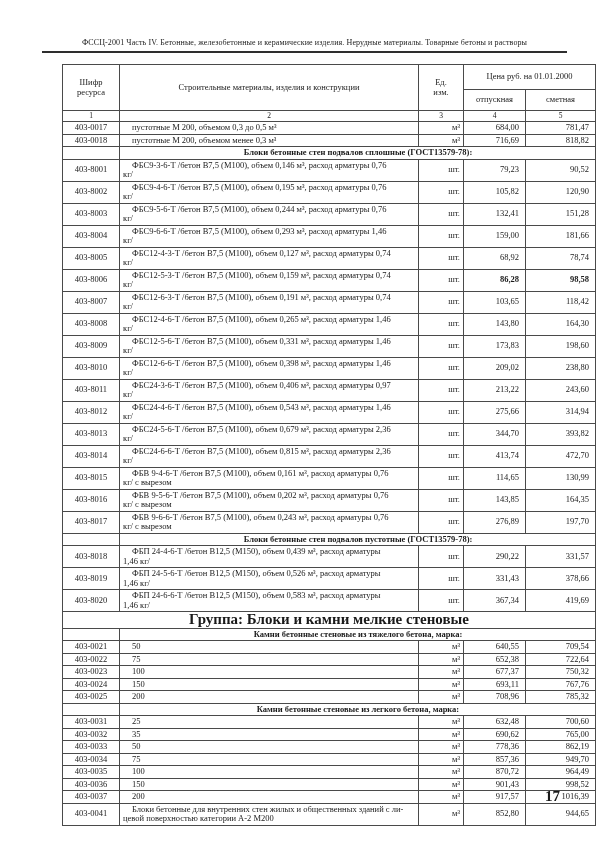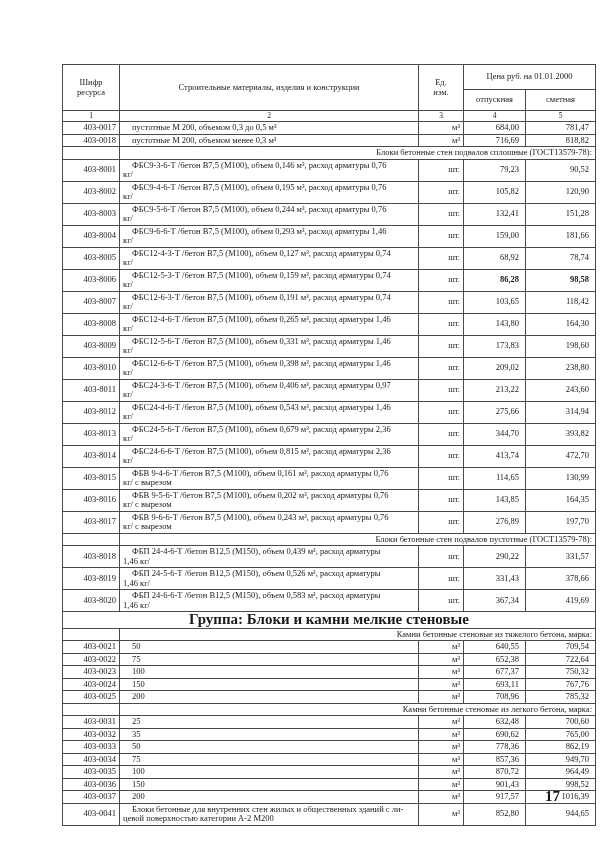--- a/index.html
+++ b/index.html
@@ -41,51 +41,52 @@
   }
   .price-table thead th{ text-align:center; padding:2px 2px; }
   .th-main{ height:20px; }
   .th-sub{ height:16px; }
   .colnum td{
     text-align:center;
     font-size:7.5px;
     padding:0 2px;
     height:10px;
   }
-  td.code{ text-align:right; }
+  td.code{ text-align:center; }
   td.name{
     white-space:pre-line;
     text-indent:9px;
     text-align:left;
   }
   td.unit{ text-align:right; }
   td.price{ text-align:right; padding-right:6px; }
   td.bold{ font-weight:bold; }
   tr.section-row td.section-text{
-    text-align:right; text-indent:0; padding-left:4px;
+    text-align:center; text-indent:0; padding-left:4px;font-weight:bold;
   }
   tr.group-row td{
     text-align:center;
     font-weight:bold;
     font-size:15px;
     padding:3px 2px;
   }
   .page-number{
     position:absolute;
     right:40px;
     font-weight:bold;
     font-size:15px;
     color:#1a1a1a;
   }
 </style>
 </head>
 <body>
 
 <div class="page">
 
+  <div class="doc-header">ФССЦ-2001 Часть IV. Бетонные, железобетонные и керамические изделия. Нерудные материалы. Товарные бетоны и растворы</div>
 
   <table class="price-table">
     <colgroup>
       <col style="width:57px">
       <col style="width:299px">
       <col style="width:45px">
       <col style="width:62px">
       <col style="width:70px">
     </colgroup>
     <thead>

